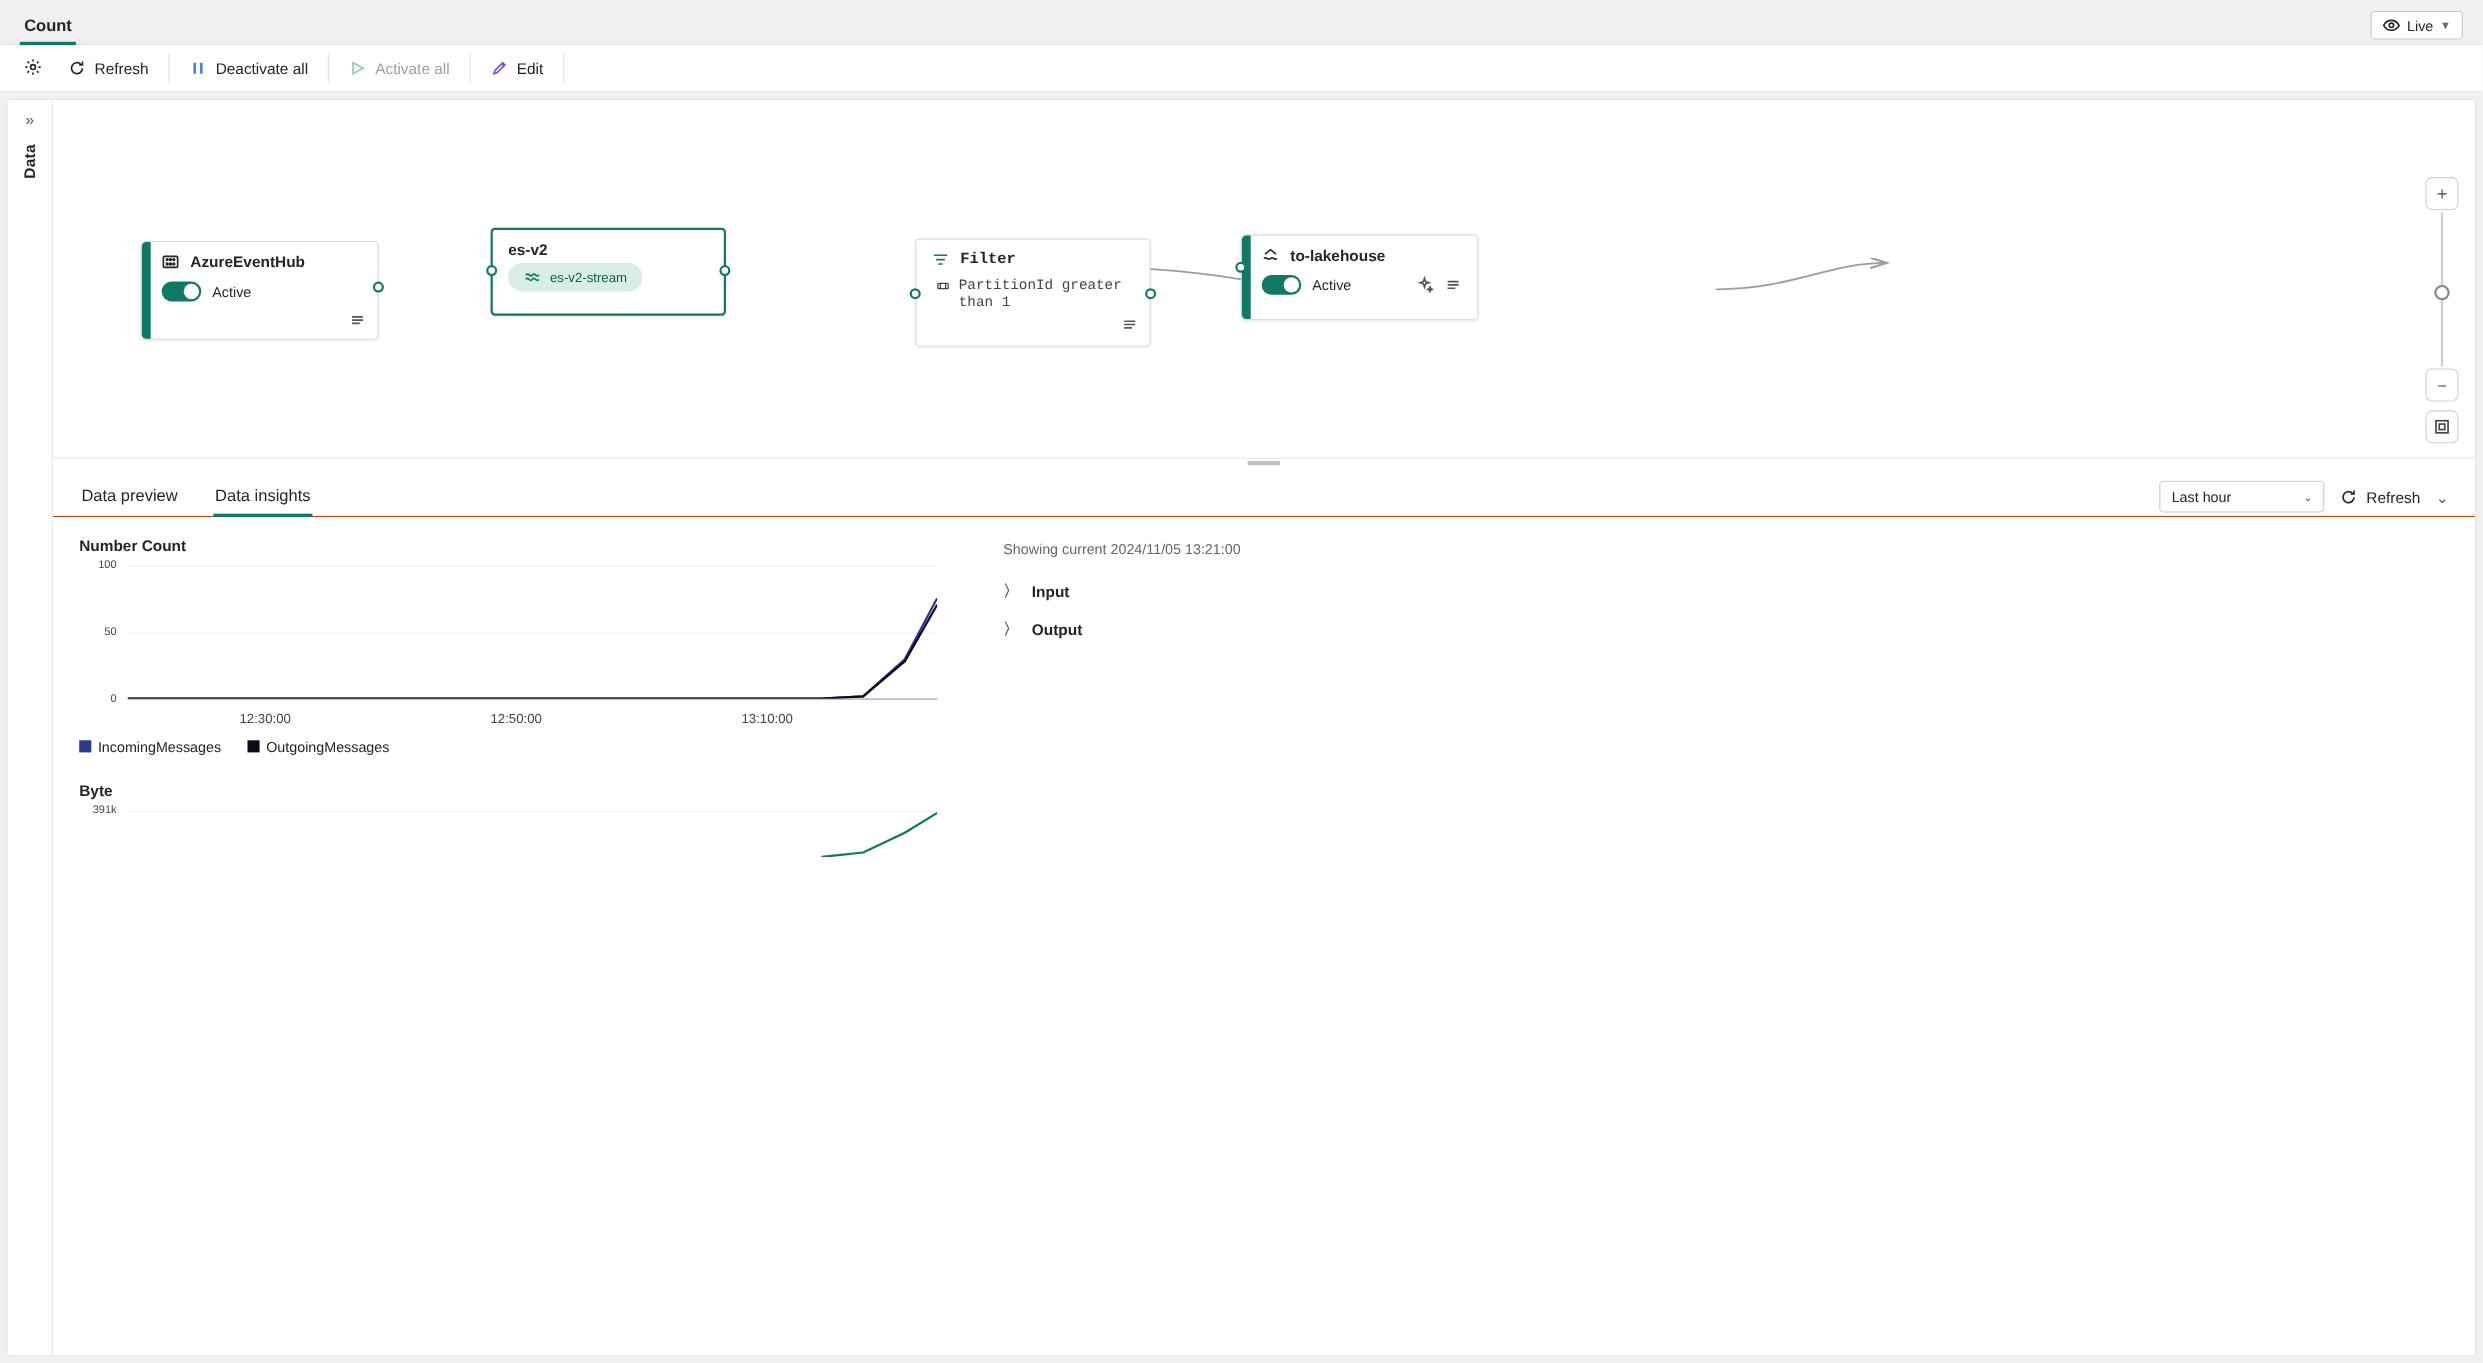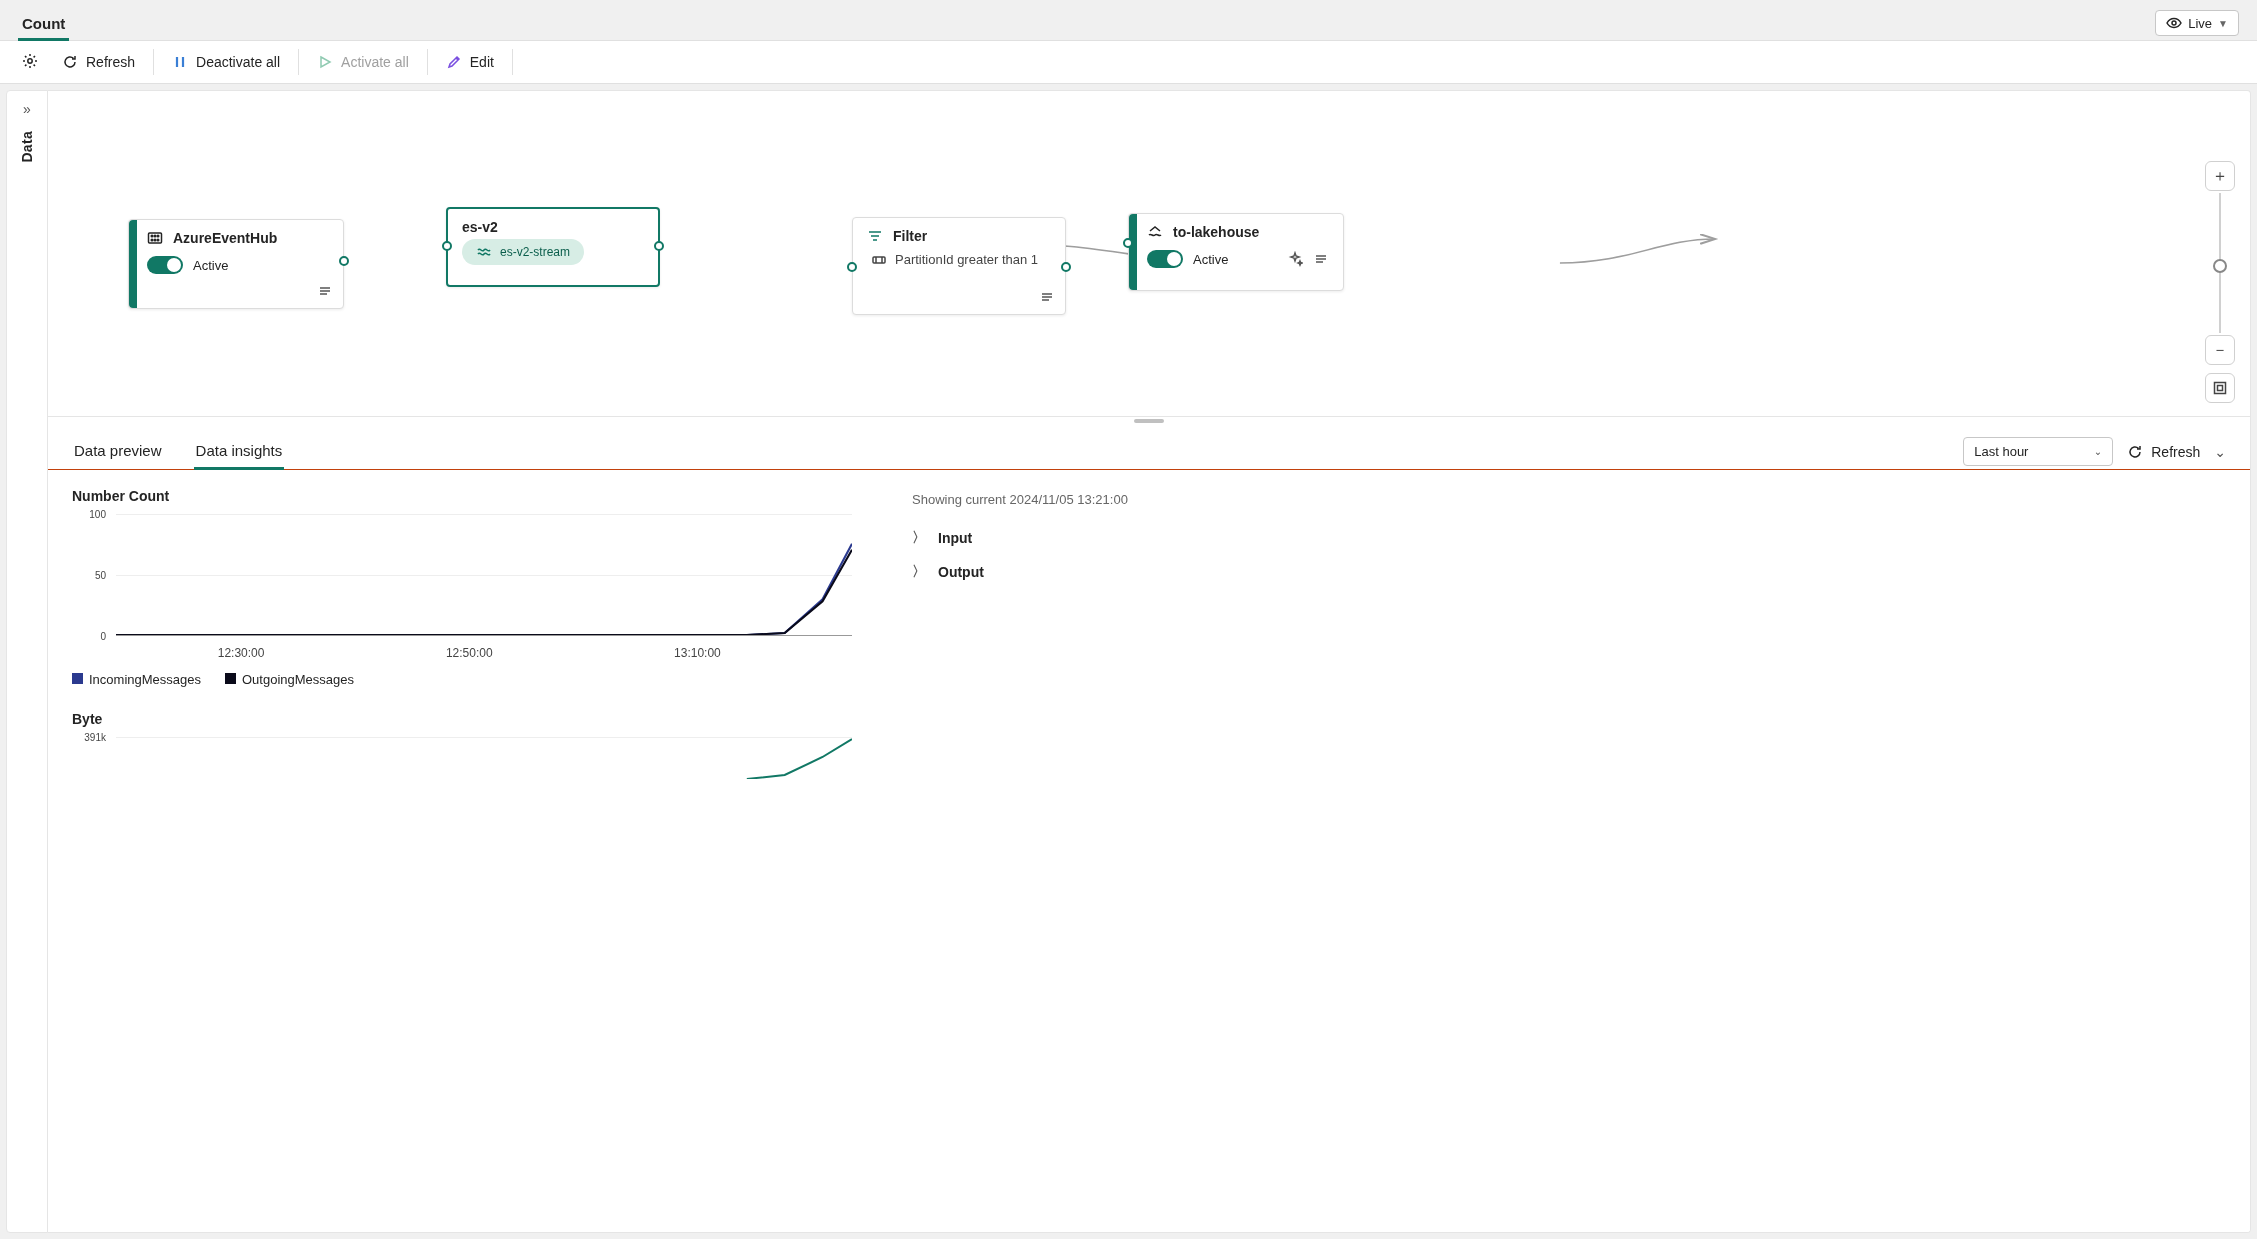--- a/index.html
+++ b/index.html
@@ -202,21 +202,21 @@
             <svg class="ico" viewBox="0 0 16 16" style="color:#117865">
                 <path d="M2 6c2-3 4 3 6 0s4 3 6 0M2 10c2-3 4 3 6 0s4 3 6 0"></path>
               </svg>
             <span>es-v2-stream</span>
           </span>
         </div>
         <span class="port left" style="top:32px;"></span>
         <span class="port right" style="top:32px;"></span>
       </div>
 
-      <div class="node" style="left:804px; top:126px; width:214px; height:98px;">
+      <div class="node" style="left:784px; top:126px; width:214px; height:98px;font-family:Liberation Mono, monospace;">
         <div class="node-header" style="padding-left:14px;">
           <svg class="ico" viewBox="0 0 16 16" style="color:#117865">
               <path d="M2 4h12M4 8h8M6 12h4"></path>
             </svg>
           <span>Filter</span>
         </div>
         <div class="filter-sub">
           <svg class="ico" viewBox="0 0 16 16">
               <rect x="2" y="5" width="12" height="6" rx="1"></rect>
               <path d="M5 5v6M11 5v6"></path>

